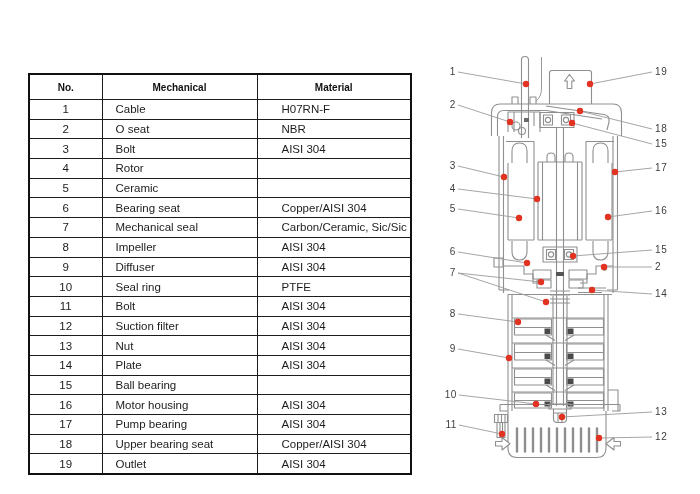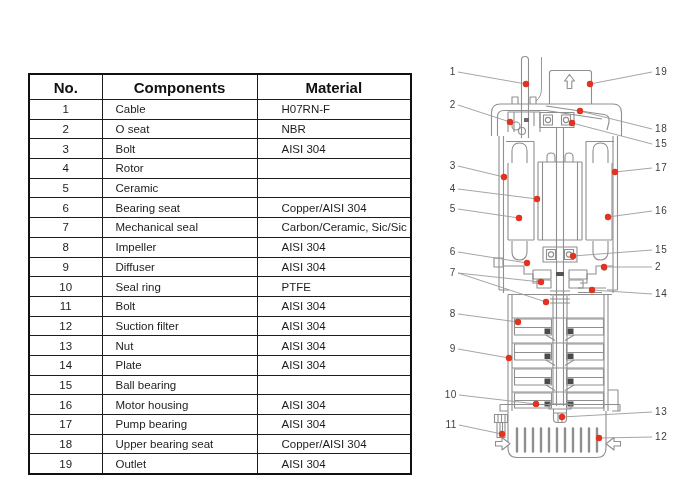--- a/index.html
+++ b/index.html
@@ -3,21 +3,21 @@
 <meta charset="utf-8">
 <style>
   html,body{margin:0;padding:0;background:#fff;}
   .canvas{position:relative;width:700px;height:494px;background:#ffffff;overflow:hidden;
           font-family:"Liberation Sans", sans-serif;}
   
   .spec-table{position:absolute;left:28px;top:73px;width:382px;border-collapse:collapse;
               table-layout:fixed;background:#fff;}
   .spec-table, .spec-table th, .spec-table td{border:1px solid #1c1c1c;}
   .spec-table{border:2px solid #111;}
-  .spec-table th{height:24px;font-size:15px;font-weight:bold;color:#111;text-align:center;
+  .spec-table th{height:24px;font-size:10px;font-weight:bold;color:#111;text-align:center;
                  padding:0;vertical-align:middle;}
   .spec-table td{height:18.7px;font-size:11.5px;color:#1c1c1c;padding:0;vertical-align:middle;
                  white-space:nowrap;overflow:hidden;}
   td.col-no{text-align:center;}
   td.col-comp{padding-left:13px;margin-top:10px;}
   td.col-mat{padding-left:24px;}
   
   .diagram-svg{position:absolute;left:438px;top:48px;}
   .callout-num{font-family:"Liberation Sans", sans-serif;font-size:10px;fill:#3d3d3d;letter-spacing:0.6px;}
 </style>
@@ -28,21 +28,21 @@
 
   <table class="spec-table">
     <colgroup>
         <col style="width:73px">
         <col style="width:155px">
         <col style="width:154px">
       </colgroup>
     <thead>
       <tr>
         <th>No.</th>
-        <th>Components</th>
+        <th>Mechanical</th>
         <th>Material</th>
       </tr>
     </thead>
     <tbody id="table-body">
         <tr>
           <td class="col-no">1</td>
           <td class="col-comp">Cable</td>
           <td class="col-mat">H07RN-F</td>
         </tr>
         <tr>

